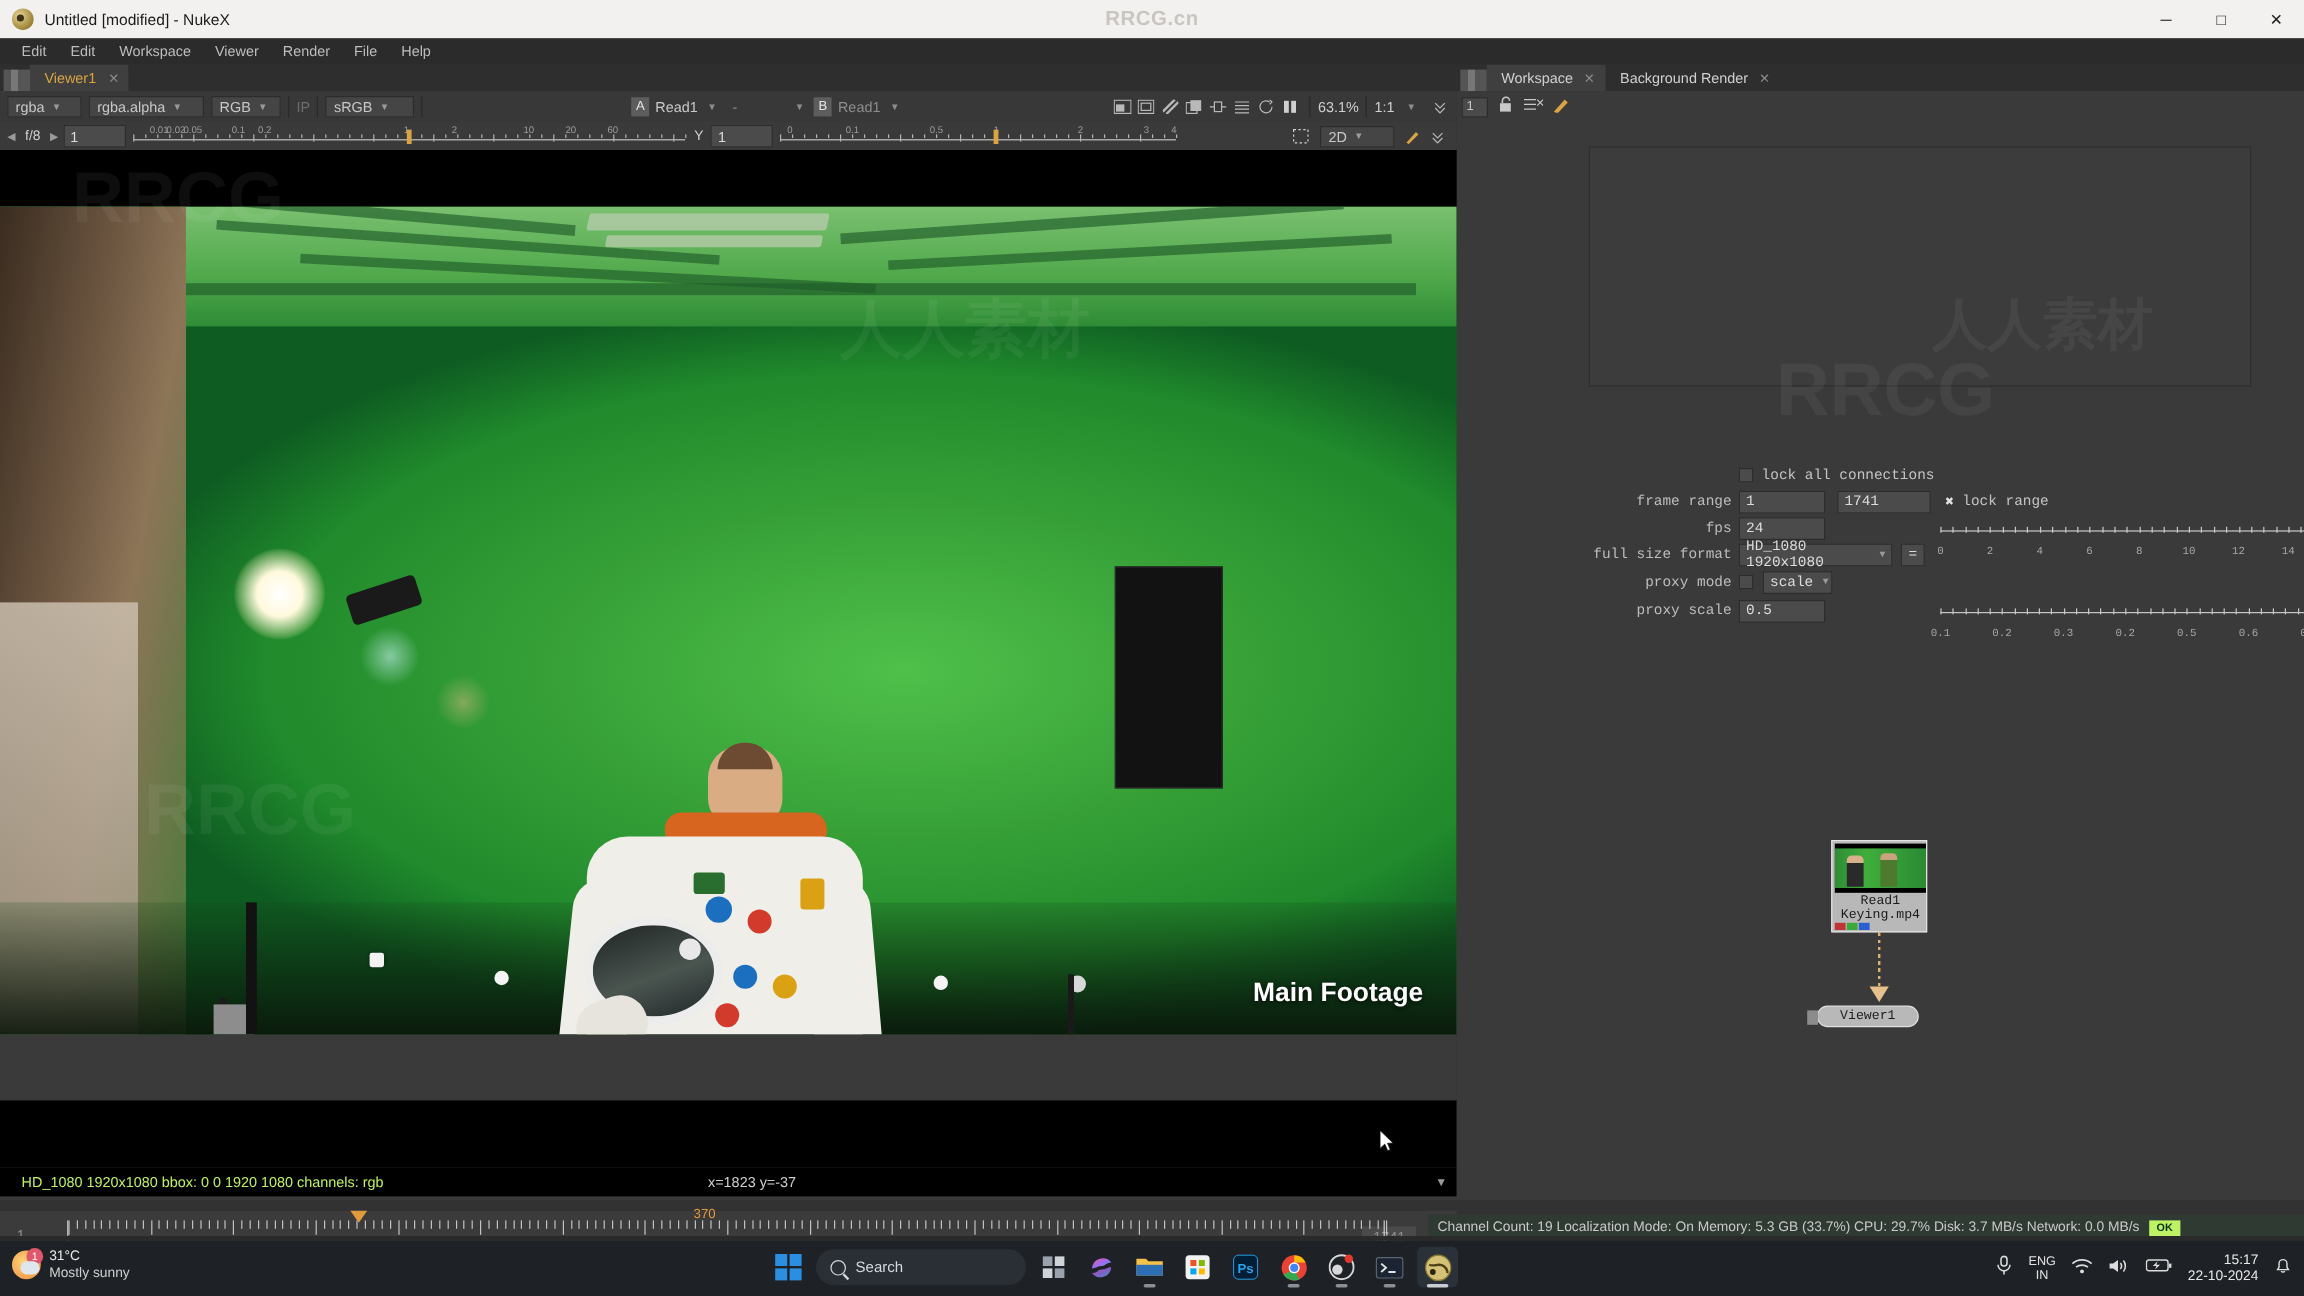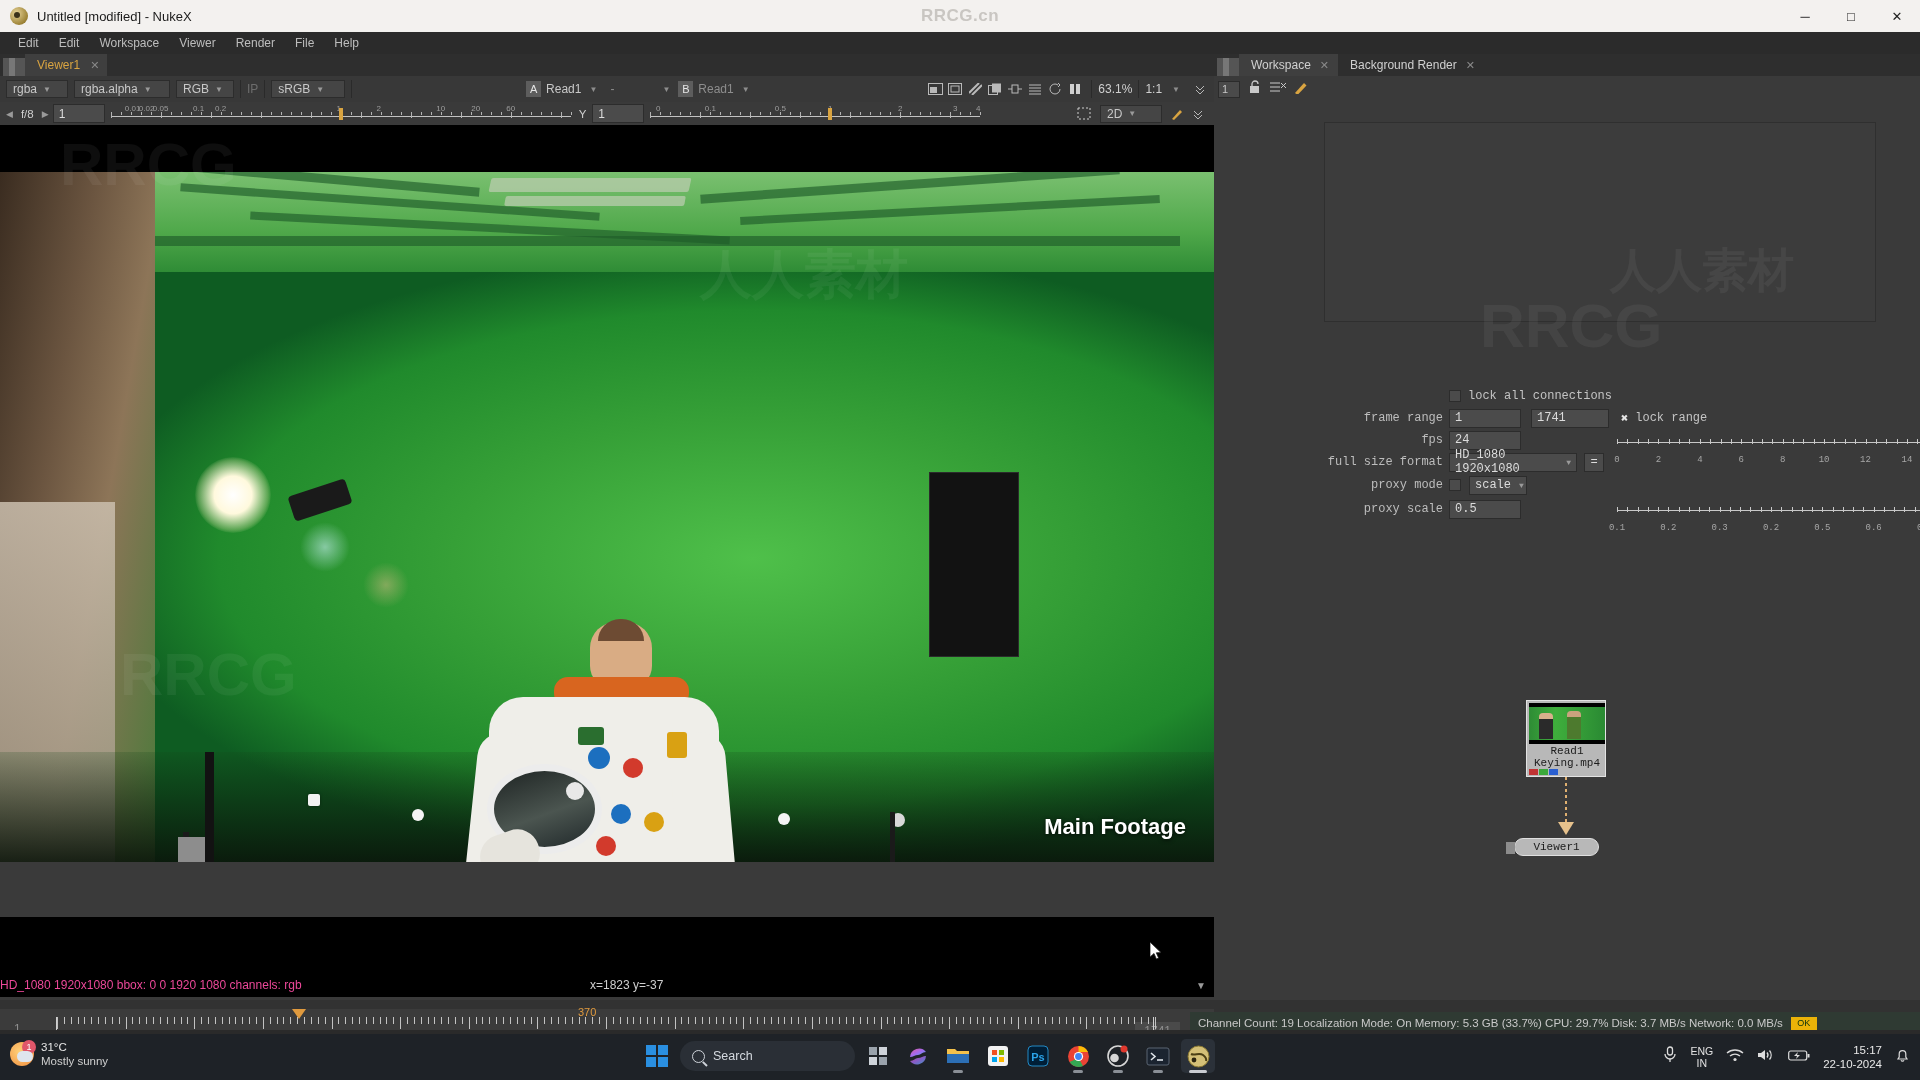--- a/index.html
+++ b/index.html
@@ -99,21 +99,21 @@
   .astro-suit{ position:absolute; background:#efeee9; }
 
   #overlaytext { position:absolute; right:28px; bottom:22px; color:#fff; font-size:22px;
      font-weight:bold; text-shadow:0 1px 4px rgba(0,0,0,.8); z-index:20; }
 
   #cursor { position:absolute; left:1150px; top:888px; width:12px; height:18px; z-index:70;}
 
   
   #infostrip { position:absolute; left:0; top:919px; width:1214px; height:24px; background:#000;
      display:flex; align-items:center; }
-  #infostrip .s1 { font-size:12px; color:#ec4899; }
+  #infostrip .s1 { font-size:12px; color:#bef264; margin-left:18px; }
   #infostrip .s2 { font-size:12px; color:#cfcfcf; position:absolute; left:590px; }
   #infostrip .chev{ position:absolute; right:8px; color:#9a9a9a; font-size:10px;}
 
   
   #timeline { position:absolute; left:0; top:955px; width:1214px; height:45px; background:#3b3b3b; }
   #tlstart { position:absolute; left:14px; top:13px; font-size:12px; color:#8f8f8f; }
   #tlend { position:absolute; right:34px; top:13px; font-size:12px; color:#8f8f8f;
      background:#4a4a4a; padding:2px 9px; }
   #ruler { position:absolute; left:56px; top:8px; width:1098px; height:18px;
      border-left:1px solid #cfcfcf; border-right:1px solid #cfcfcf; }
@@ -182,22 +182,22 @@
      background:#b8b8b8; border-radius:9px; border:1px solid #e0e0e0;
      display:flex; align-items:center; justify-content:center; font-size:11px; color:#1c1c1c;
      font-family:"Liberation Mono", monospace;}
   #viewernode:before { content:""; position:absolute; left:-9px; top:3px; width:9px; height:12px;
      background:#8c8c8c; }
 
   
   #statusbar { position:absolute; left:1190px; top:1012px; width:730px; height:22px;
      background:#2f3a33; display:flex; align-items:center; }
   #statusbar .txt { font-size:11.5px; color:#c9c9c9; margin-left:8px; }
-  #statusbar .okbadge { width:26px; height:13px; background:#eab308; color:#08330f; font-size:9px;
-     display:flex; align-items:center; justify-content:center; margin-left:8px; font-weight:normal;}
+  #statusbar .okbadge { width:26px; height:13px; background:#bef264; color:#08330f; font-size:9px;
+     display:flex; align-items:center; justify-content:center; margin-left:8px; font-weight:bold;}
   #leftstatusfiller { position:absolute; left:0; top:1030px; width:1920px; height:4px; background:#2a2a2a;}
 
   
   #taskbar { position:absolute; left:0; top:1034px; width:1920px; height:46px; background:#1e2227; }
   #weather { position:absolute; left:10px; top:6px; display:flex; align-items:center; gap:7px; }
   #weather .ico { width:24px; height:24px; border-radius:50%;
      background:radial-gradient(circle at 40% 40%,#ffd27a,#f08b3c); position:relative;}
   #weather .ico:after{ content:""; position:absolute; left:7px; top:9px; width:16px; height:11px;
      border-radius:8px; background:#dfe6ee;}
   #weather .badge { position:absolute; left:12px; top:-2px; width:14px; height:14px; border-radius:50%;

